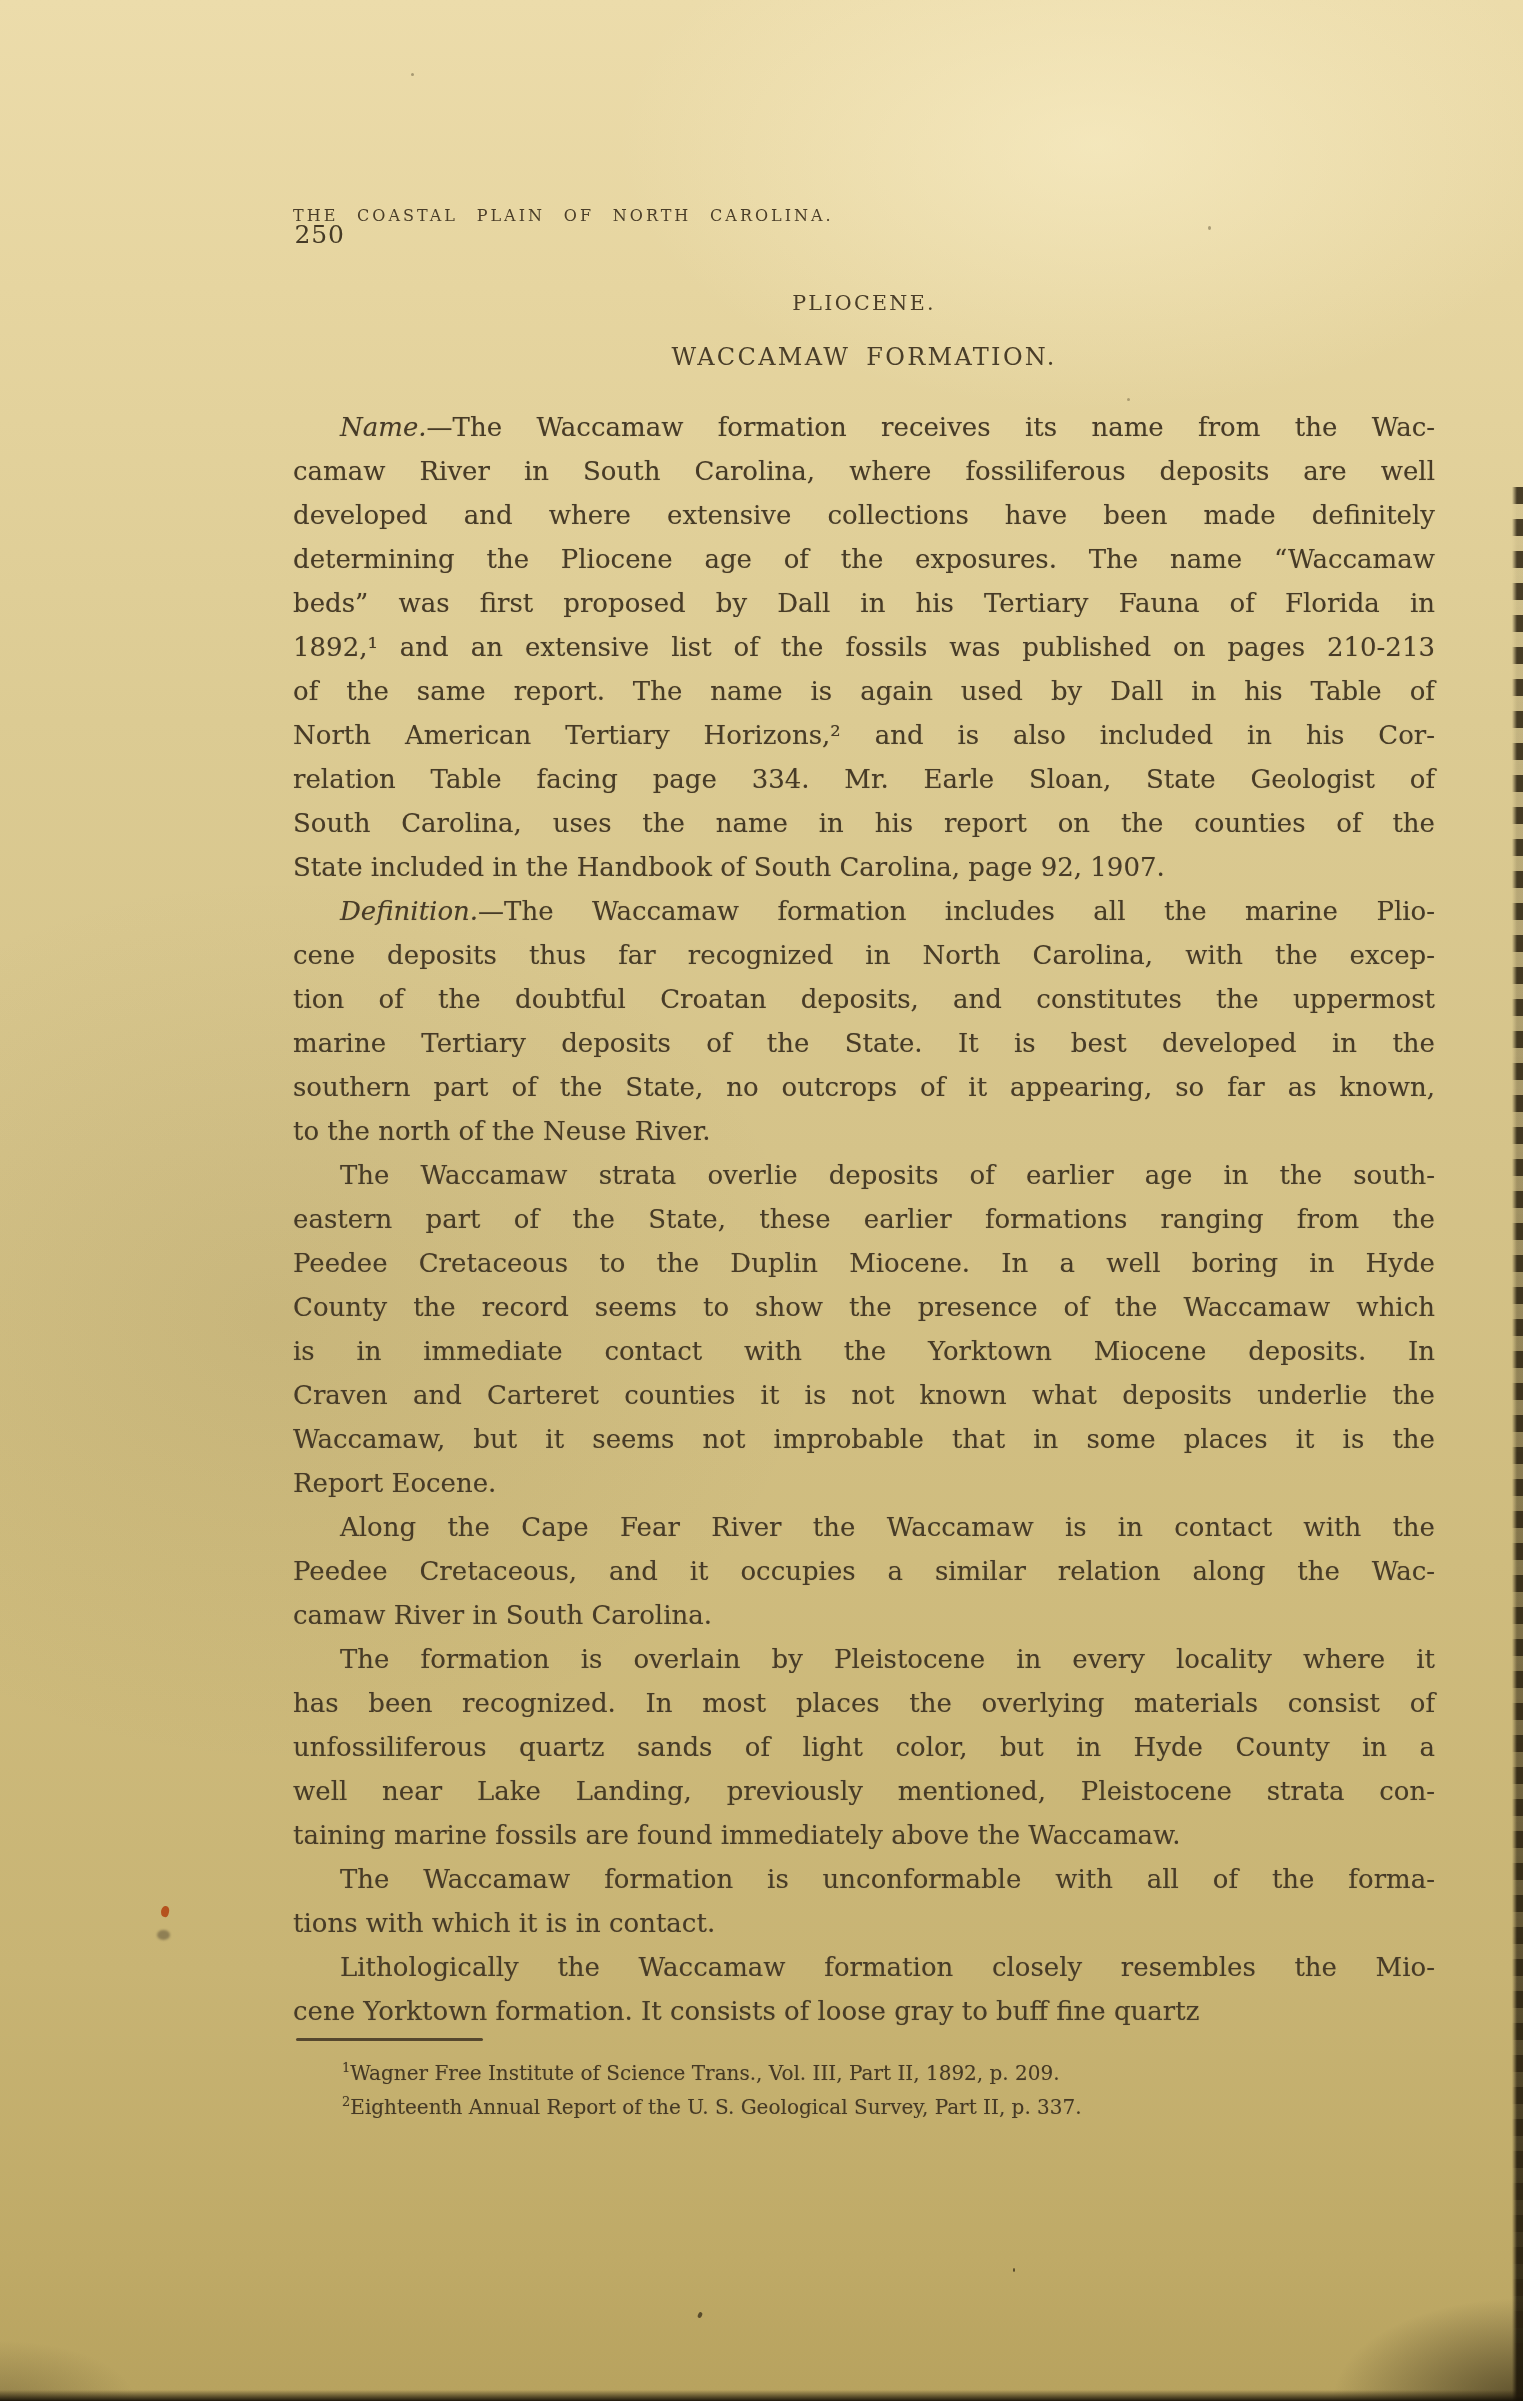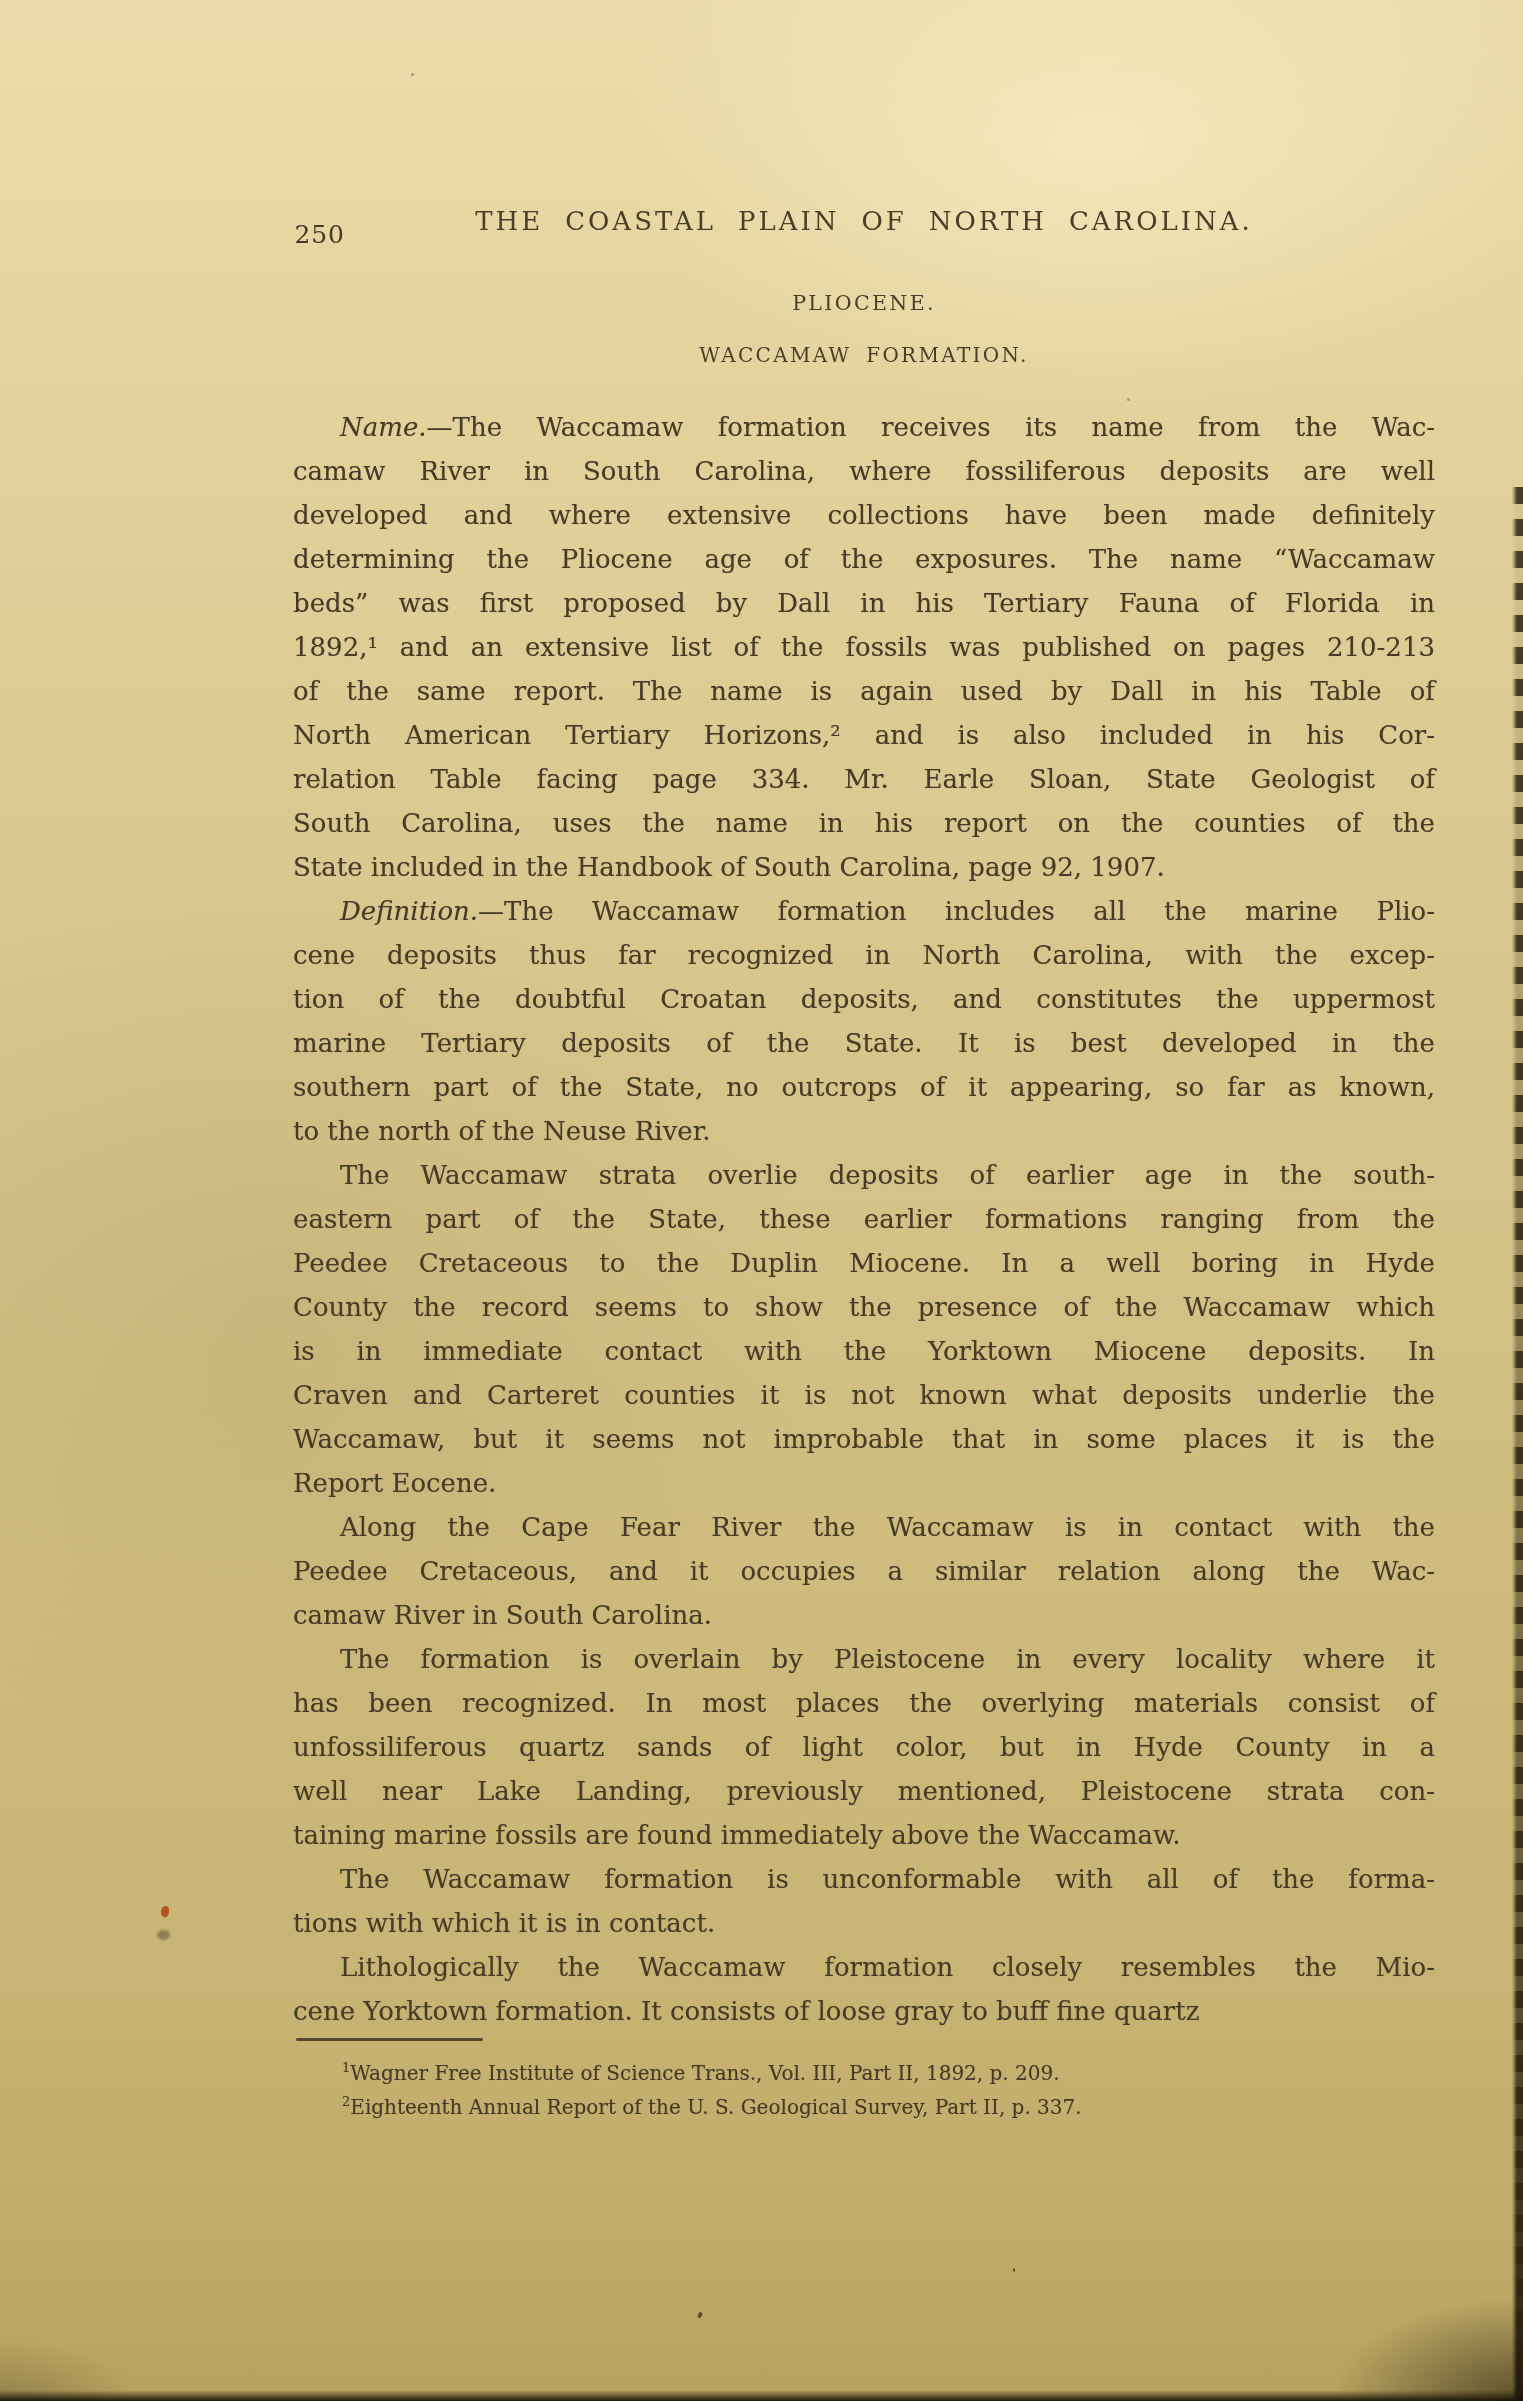--- a/index.html
+++ b/index.html
@@ -19,34 +19,33 @@
   }
 
   
   .header-row { position: absolute; top: 204px; left: 293px; width: 1142px; height: 30.5px; }
   .page-number {
     position: absolute; left: 1.5px; top: 0;
     font-size: 25px; letter-spacing: 0.8px; color: #453a26; margin-top: 16px;
   }
   .running-header {
     position: absolute; left: 0; right: 0; top: 2.3px;
-    text-align: center;
-    font-size: 26px; letter-spacing: 3px; word-spacing: 10.7px;
+    font-size: 16px; letter-spacing: 3px; word-spacing: 10.7px;
     color: #4a3e29;
   }
 
   
   .section-heading {
     position: absolute; left: 293px; width: 1142px; top: 291px;
     text-align: center; font-size: 20.6px; letter-spacing: 2.3px; word-spacing: 6.1px;
     color: #4a3e29;
   }
   .formation-heading {
     position: absolute; left: 293px; width: 1142px; top: 343px;
-    text-align: center; font-size: 20px; letter-spacing: 2.3px; word-spacing: 6.1px;
+    text-align: center; font-size: 24px; letter-spacing: 2.3px; word-spacing: 6.1px;
     color: #4a3e29;
   }
 
   
   .body-text {
     position: absolute; top: 405px; left: 293px; width: 1142px;
     font-size: 26px; line-height: 44px;
     text-shadow: 0 0 0.8px rgba(71,59,38,0.35);
   }
   .para { margin: 0; }

